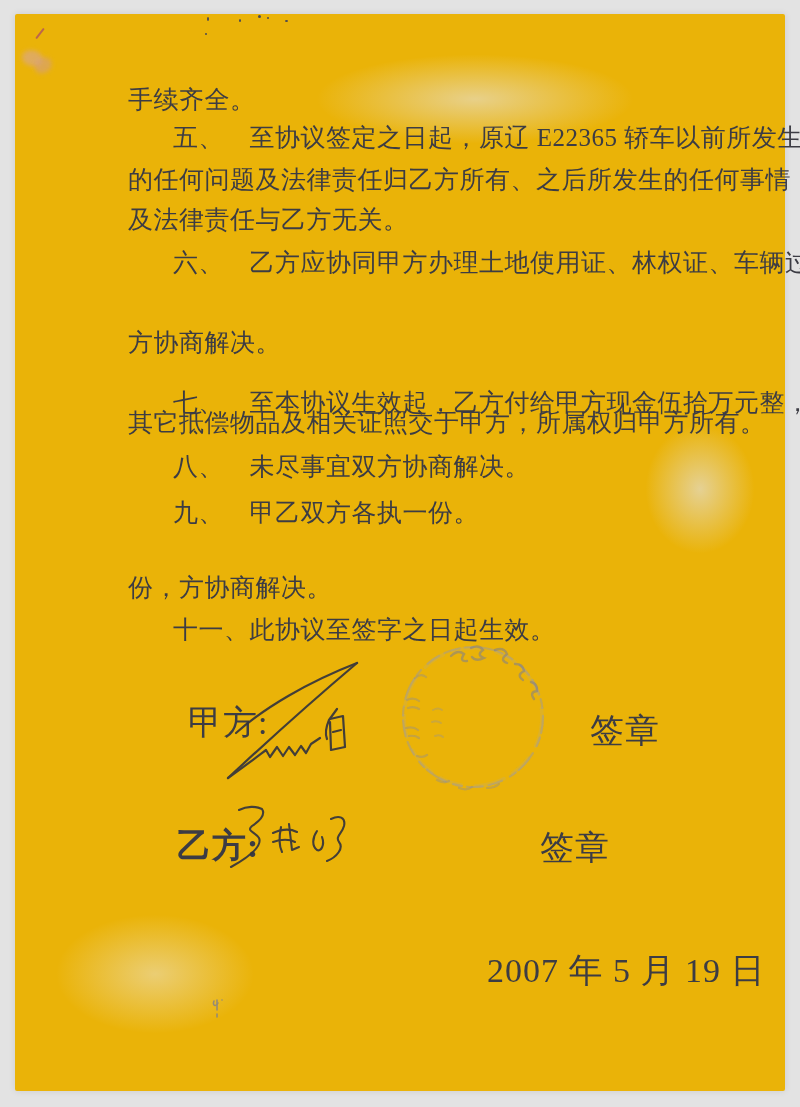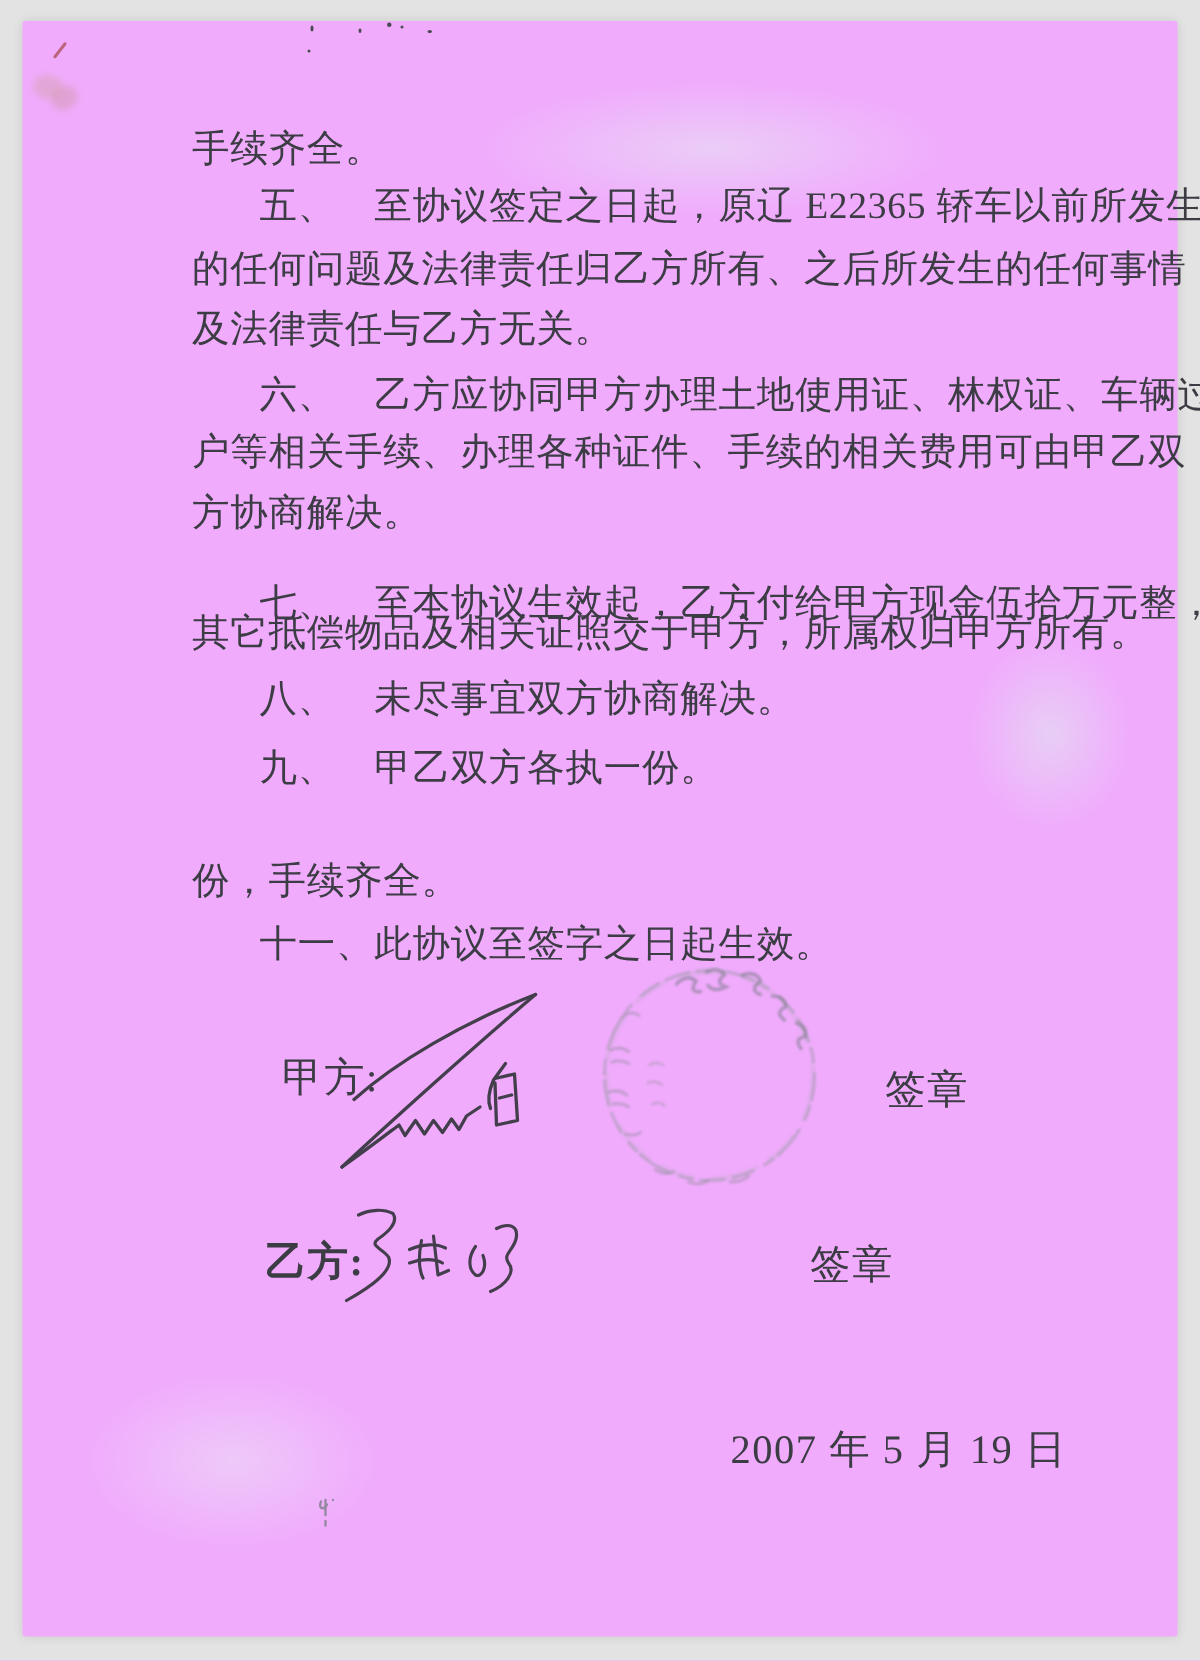--- a/index.html
+++ b/index.html
@@ -5,39 +5,39 @@
   html,body{margin:0;padding:0;}
   body{
     width:800px;height:1107px;
     background:#e3e3e3;
     overflow:hidden;
     position:relative;
     font-family:"Liberation Serif","DejaVu Serif",serif;
   }
   .page{
     position:absolute;left:15px;top:14px;width:770px;height:1077px;
-    background:#f0abfc;
+    background:#eab308;
     box-shadow:0 0 7px rgba(0,0,0,0.10);
     border-radius:2px;
   }
   
   .patch{position:absolute;border-radius:50%;pointer-events:none;}
   .patch.p1{left:300px;top:40px;width:320px;height:90px;background:radial-gradient(ellipse at center,rgba(230,232,243,.55),rgba(230,232,243,0) 70%);}
   .patch.p2{left:630px;top:410px;width:110px;height:130px;background:radial-gradient(ellipse at center,rgba(226,229,241,.6),rgba(226,229,241,0) 70%);}
   .patch.p3{left:40px;top:900px;width:200px;height:120px;background:radial-gradient(ellipse at center,rgba(236,238,246,.45),rgba(236,238,246,0) 70%);}
 
   .line{
     position:absolute;left:113px;width:620px;
     font-size:25px;line-height:30px;color:#3c3c44;
     letter-spacing:.5px;white-space:nowrap;
   }
   .line.indent{text-indent:45px;}
 
   .sig-label,.seal-label,.date-line{
-    position:absolute;font-size:27px;color:#3c3c44;letter-spacing:1px;white-space:nowrap;
+    position:absolute;font-size:34px;color:#3c3c44;letter-spacing:1px;white-space:nowrap;
   }
   svg{position:absolute;overflow:visible;}
   .speck{position:absolute;background:#4a4a52;border-radius:50%;}
   .smudge-pink{
     position:absolute;left:5px;top:26px;width:40px;height:40px;pointer-events:none;
   }
   .smudge-pink:before,.smudge-pink:after{
     content:"";position:absolute;border-radius:60% 40% 55% 45%;
     background:rgba(214,164,178,.5);filter:blur(2px);
   }
@@ -64,27 +64,26 @@
   <div class="speck" style="left:243px;top:1px;width:3px;height:3px;"></div>
   <div class="speck" style="left:252px;top:3px;width:2px;height:2px;"></div>
   <div class="speck" style="left:270px;top:6px;width:3px;height:2px;"></div>
   <div class="speck" style="left:190px;top:19px;width:2px;height:2px;"></div>
 
   <div class="line" style="top:71px;">手续齐全。</div>
   <div class="line indent" style="top:109px;">五、　至协议签定之日起，原辽 E22365 轿车以前所发生</div>
   <div class="line" style="top:151px;">的任何问题及法律责任归乙方所有、之后所发生的任何事情</div>
   <div class="line" style="top:191px;">及法律责任与乙方无关。</div>
   <div class="line indent" style="top:236px;font-family:Liberation Mono, monospace;">六、　乙方应协同甲方办理土地使用证、林权证、车辆过</div>
-  <div class="line" style="top:273px;">户等相关手续、办理各种证件、手续的相关费用可由甲乙双</div>
   <div class="line" style="top:314px;">方协商解决。</div>
   <div class="line indent" style="top:350px;margin-top:24px;">七、　至本协议生效起，乙方付给甲方现金伍拾万元整，</div>
   <div class="line indent" style="top:438px;">八、　未尽事宜双方协商解决。</div>
   <div class="line" style="top:394px;">其它抵偿物品及相关证照交于甲方，所属权归甲方所有。</div>
   <div class="line indent" style="top:484px;">九、　甲乙双方各执一份。</div>
-  <div class="line" style="top:559px;">份，手续齐全。</div>
+  <div class="line" style="top:559px;">份，方协商解决。</div>
   <div class="line indent" style="top:601px;">十一、此协议至签字之日起生效。</div>
 
   <svg width="160" height="160" style="left:378px;top:624px;" viewBox="0 0 160 160">
     <defs>
         <filter id="b">
           <feGaussianBlur stdDeviation="0.7"></feGaussianBlur>
         </filter>
       </defs>
     <g filter="url(#b)" fill="none" stroke-linecap="round">
       <circle cx="80" cy="79" r="70" stroke="#9797a3" stroke-width="2.2" opacity="0.45" stroke-dasharray="16 5 9 8 22 4 7 9 14 6"></circle>

